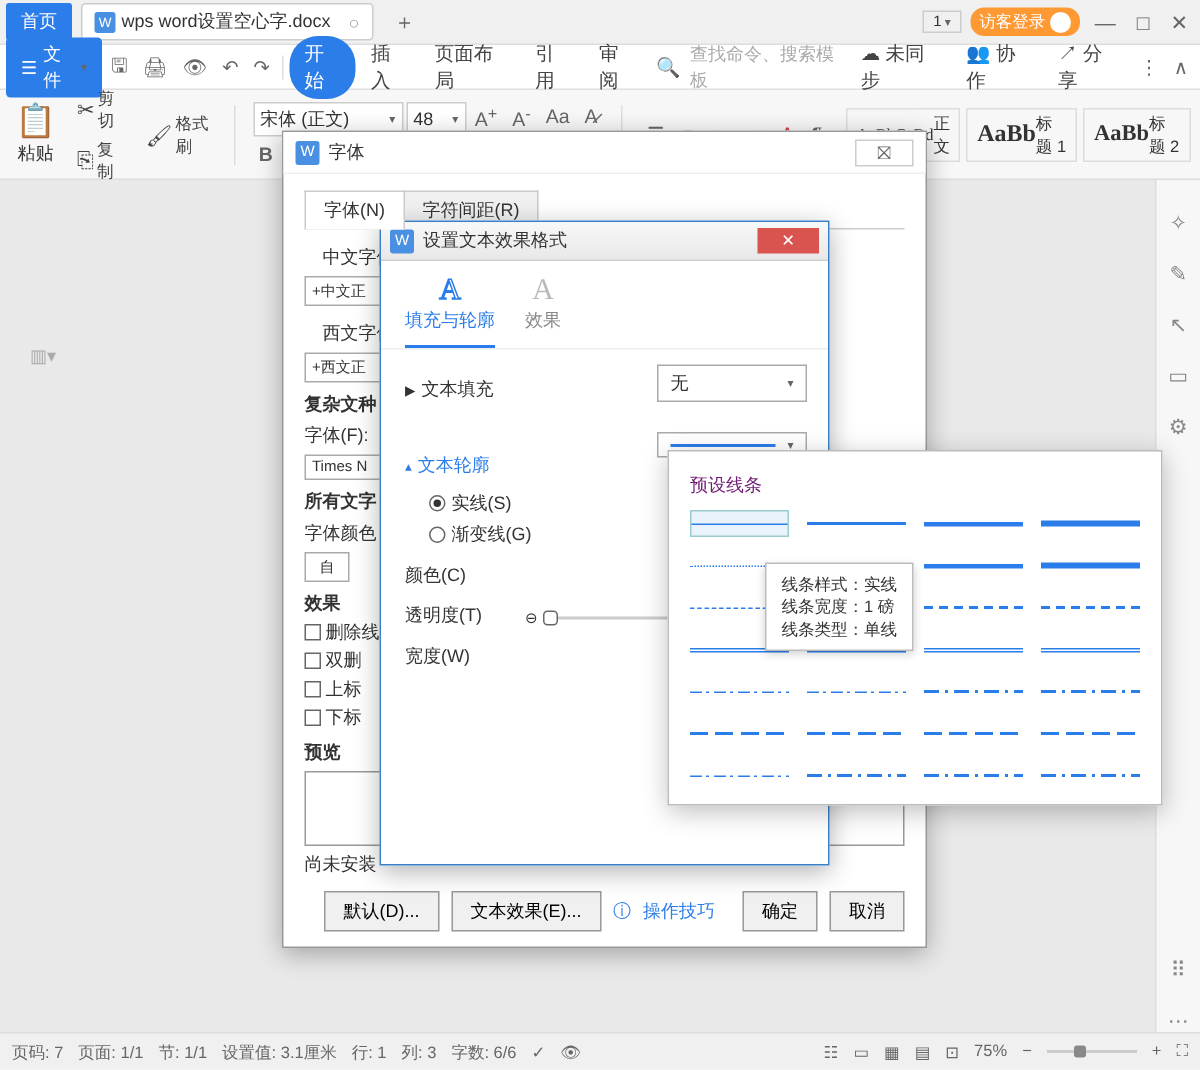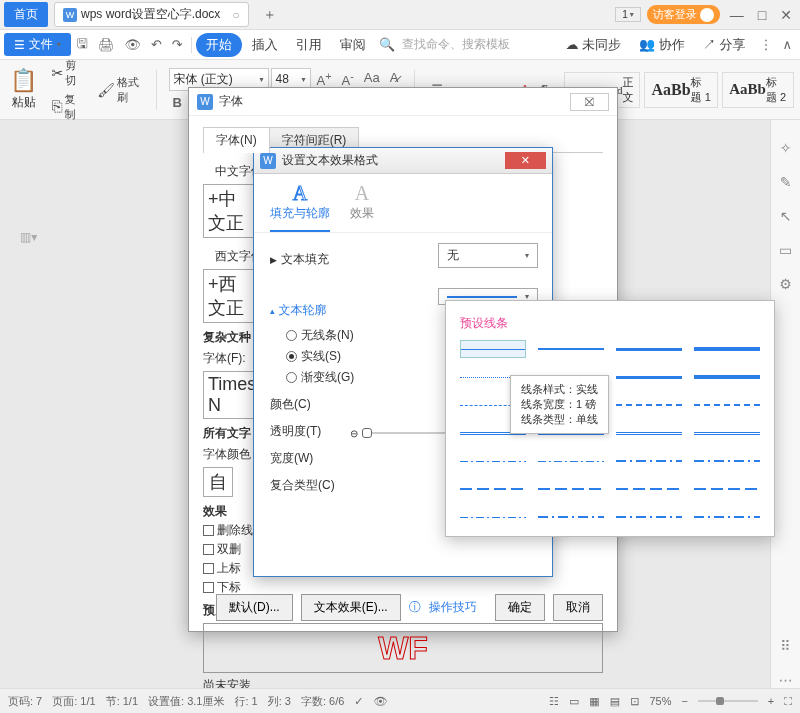--- a/index.html
+++ b/index.html
@@ -41,21 +41,21 @@
 .dlg-title { height: 28px; background: #fff; display: flex; align-items: center; padding: 0 8px; border-bottom: 1px solid #eee; gap: 6px; }
 .dlg-title-icon { width: 16px; height: 16px; background: #4a90e2; border-radius: 2px; color: #fff; display: flex; align-items: center; justify-content: center; font-size: 10px; }
 .dlg-close-wps { margin-left: auto; border: 1px solid #ccc; padding: 1px 14px; cursor: pointer; color: #666; }
 .dlg-body { padding: 10px 14px; }
 .tabs { display: flex; border-bottom: 1px solid #ccc; margin-bottom: 10px; }
 .tab { padding: 4px 12px; border: 1px solid #ccc; border-bottom: none; background: #fff; margin-right: -1px; position: relative; top: 1px; }
 .tab.active { background: #fff; z-index: 1; }
 .tab.inactive { background: #f0f0f0; }
 .form-row { display: flex; align-items: center; gap: 4px; margin: 4px 0; }
 .form-label { width: 60px; text-align: right; }
-.form-input { border: 1px solid #aaa; padding: 2px 4px; background: #fff; font-size: 18px; }
+.form-input { border: 1px solid #aaa; padding: 2px 4px; background: #fff; font-size: 10px; }
 .section-label { font-weight: bold; margin: 6px 0 2px; }
 .check { display: flex; align-items: center; gap: 3px; margin: 2px 0; }
 .checkbox { width: 11px; height: 11px; border: 1px solid #666; }
 .preview-box { border: 1px solid #999; height: 50px; margin: 4px 0; display: flex; align-items: center; justify-content: center; font-size: 32px; font-family: serif; color: #c00; font-weight: bold; }
 .dlg-buttons { position: absolute; bottom: 10px; left: 27px; right: 14px; display: flex; gap: 8px; align-items: center; }
 .btn { border: 1px solid #999; background: #f0f0f0; padding: 4px 12px; cursor: pointer; font-size: 12px; }
 .link { color: #2b7de9; cursor: pointer; }
 .dlg-effect { left: 253px; top: 147px; width: 300px; height: 430px; border: 1px solid #3a80c8; }
 .dlg-effect-title { height: 26px; background: linear-gradient(#f8f8f8,#e8e8e8); display: flex; align-items: center; padding: 0 6px; gap: 6px; border-bottom: 1px solid #ccc; }
 .red-close { margin-left: auto; background: #d9534f; color: #fff; padding: 2px 16px; cursor: pointer; font-size: 11px; border-radius: 0; }
@@ -74,21 +74,21 @@
 .field-label { width: 80px; }
 .dropdown-btn { border: 1px solid #aaa; padding: 3px 8px; background: #fff; display: flex; align-items: center; justify-content: space-between; width: 100px; }
 .line-sample { display: inline-block; width: 70px; height: 0; border-top: 2px solid #2b7de9; }
 .slider { display: flex; align-items: center; gap: 4px; flex: 1; }
 .slider-track { flex: 1; height: 2px; background: #ccc; position: relative; }
 .slider-thumb { position: absolute; left: 0; top: -4px; width: 10px; height: 10px; background: #fff; border: 1px solid #666; border-radius: 3px; }
 .popup { position: absolute; left: 445px; top: 300px; width: 330px; background: #fff; border: 1px solid #bbb; box-shadow: 0 4px 16px rgba(0,0,0,.25); padding: 10px 14px; z-index: 20; }
 .popup-header { display: flex; align-items: center; gap: 6px; margin-bottom: 4px; }
 .no-line-icon { width: 14px; height: 14px; border: 1px solid #666; position: relative; }
 .no-line-icon::after { content: ''; position: absolute; left: 0; top: 50%; width: 140%; height: 1px; background: #d00; transform: rotate(-45deg); transform-origin: left; }
-.preset-label { color: #ec4899; margin: 4px 0 8px; }
+.preset-label { color: #701a75; margin: 4px 0 8px; }
 .line-grid { display: grid; grid-template-columns: repeat(4, 1fr); gap: 10px 12px; }
 .line-cell { height: 18px; display: flex; align-items: center; cursor: pointer; }
 .line-cell span { width: 100%; }
 .l-solid-1 { border-top: 1px solid #2b7de9; }
 .l-solid-2 { border-top: 2px solid #2b7de9; }
 .l-solid-3 { border-top: 3px solid #2b7de9; }
 .l-solid-4 { border-top: 4px solid #2b7de9; }
 .l-dot { border-top: 1px dotted #2b7de9; }
 .l-dash { border-top: 1px dashed #2b7de9; }
 .l-dash-2 { border-top: 2px dashed #2b7de9; }
@@ -130,20 +130,21 @@
 <div class="menubar">
   <span class="tri-menu">☰ <span>文件</span> <span class="caret">▾</span></span>
   <span class="menu-icon">🖫</span>
   <span class="menu-icon">🖨</span>
   <span class="menu-icon">👁</span>
   <span class="menu-icon">↶</span>
   <span class="menu-icon">↷</span>
   <span class="menu-sep"></span>
   <span class="menu-item active">开始</span>
   <span class="menu-item">插入</span>
+  <span class="menu-item">页面布局</span>
   <span class="menu-item">引用</span>
   <span class="menu-item">审阅</span>
   <span class="menu-icon">🔍</span>
   <span class="search-box">查找命令、搜索模板</span>
   <span class="spacer"></span>
   <span class="menu-item">☁ <span>未同步</span></span>
   <span class="menu-item">👥 <span>协作</span></span>
   <span class="menu-item">↗ <span>分享</span></span>
   <span class="menu-icon">⋮</span>
   <span class="menu-icon">∧</span>
@@ -334,24 +335,20 @@
         <span class="tri">▴</span>
         <span>文本轮廓</span>
       </div>
     <div style="position:absolute;right:14px;top:140px">
       <span class="dropdown-btn">
           <span class="line-sample"></span>
           <span class="caret">▾</span>
         </span>
     </div>
     <div class="radio-row">
-        <span class="radio"></span>
-        <span>无线条(N)</span>
-      </div>
-    <div class="radio-row">
         <span class="radio checked"></span>
         <span>实线(S)</span>
       </div>
     <div class="radio-row">
         <span class="radio"></span>
         <span>渐变线(G)</span>
       </div>
     <div class="field-row">
         <span class="field-label">颜色(C)</span>
       </div>
@@ -360,23 +357,20 @@
       <div class="slider">
         <span style="font-size:10px">⊖</span>
           <div class="slider-track">
             <div class="slider-thumb"></div>
           </div>
         <span>0%</span>
       </div>
     </div>
     <div class="field-row">
         <span class="field-label">宽度(W)</span>
-      </div>
-    <div class="field-row">
-        <span class="field-label">复合类型(C)</span>
       </div>
   </div>
 </div>
 
 <div class="popup">
   <div class="preset-label">预设线条</div>
   <div class="line-grid">
     <div class="line-cell" style="background:#eaf3fc;border:1px solid #9cc">
         <span class="l-solid-1"></span>
       </div>

